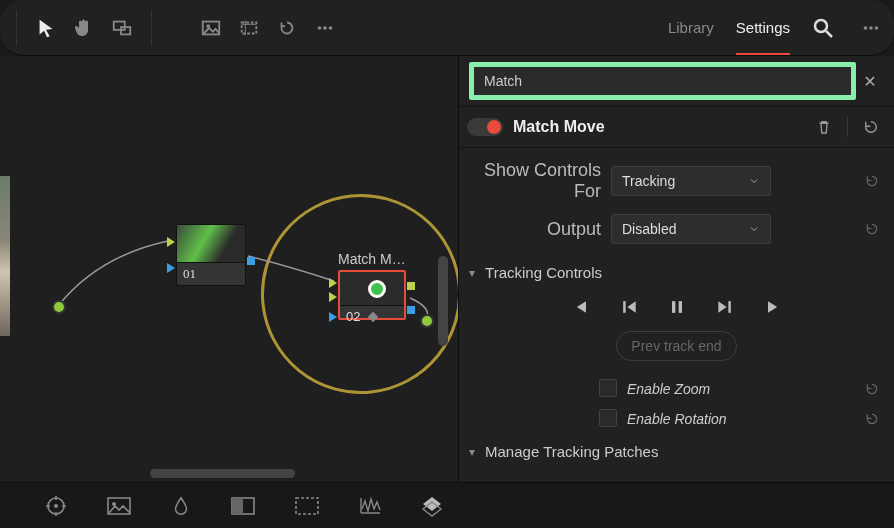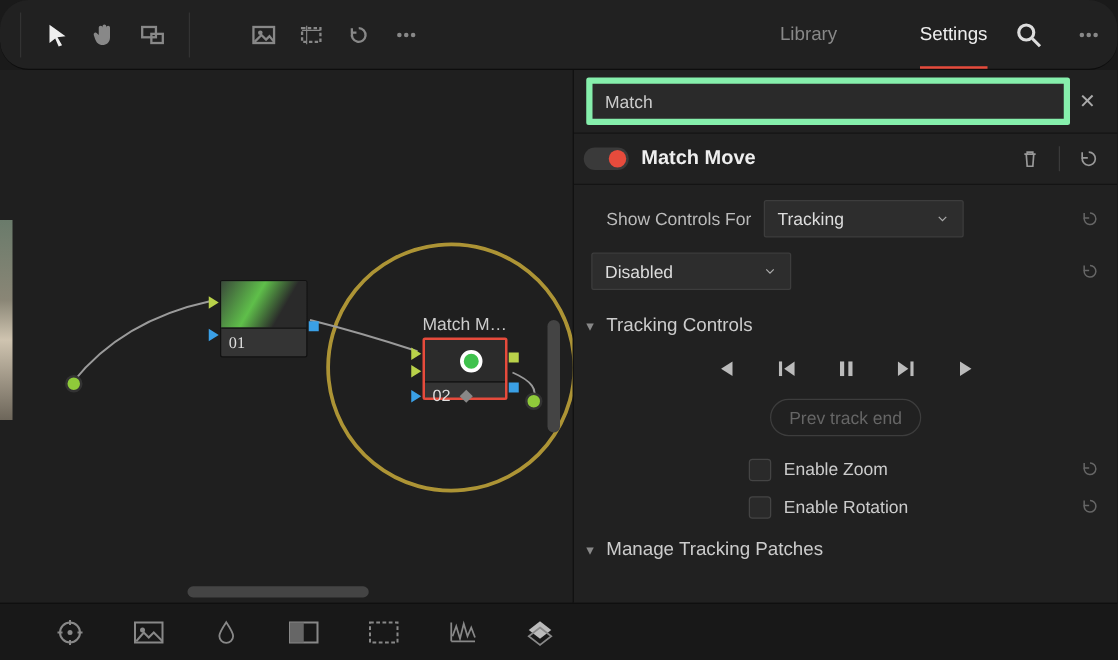--- a/index.html
+++ b/index.html
@@ -6,21 +6,21 @@
   body { background: #1a1a1a; width: 894px; height: 528px; overflow: hidden; color: #ccc; }
 
   
   .top-toolbar { height: 56px; background: #212121; display: flex; align-items: center; border-bottom: 1px solid #0d0d0d; border-radius: 23px; }
   .tb-left { display: flex; align-items: center; gap: 0; padding-left: 6px; }
   .tb-sep { width: 1px; height: 36px; background: #333; margin: 0 10px; }
   .tb-btn { width: 38px; height: 38px; display: flex; align-items: center; justify-content: center; cursor: pointer; border-radius: 4px; }
   .tb-right { margin-left: auto; display: flex; align-items: center; height: 100%; }
   .tabs { display: flex; align-items: center; height: 100%; gap: 22px; padding: 0 8px; }
   .tab { font-size: 15px; color: #888; cursor: pointer; height: 100%; display: flex; align-items: center; position: relative; }
-  .tab.active { color: #eee; margin-left: 44px; }
+  .tab.active { color: #eee; }
   .tab.active::after { content: ""; position: absolute; bottom: 0; left: 0; right: 0; height: 2px; background: #e64b3c; }
   .tb-search { width: 50px; display:flex; align-items:center; justify-content:center; cursor:pointer; }
   .tb-more { width: 46px; display:flex; align-items:center; justify-content:center; cursor:pointer; }
 
   
   .main { display: flex; height: 426px; }
 
   
   .graph-area { width: 458px; background: #1f1f1f; position: relative; overflow:hidden; }
   .thumb-strip { position:absolute; left:0; top:120px; width:10px; height:160px; background: linear-gradient(#6a7b6b, #8a8676 40%, #cfc4b0 60%, #6d665a); }
@@ -55,34 +55,34 @@
 
   .title-row { display:flex; align-items:center; padding:10px 14px 10px 8px; gap:10px; border-bottom:1px solid #141414;text-align:right; }
   .toggle { width:36px; height:18px; background:#3a3a3a; border-radius:9px; position:relative; cursor:pointer; }
   .toggle .knob { position:absolute; right:2px; top:2px; width:14px; height:14px; border-radius:50%; background:#e64b3c; }
   .title-text { font-size:16px; font-weight:600; color:#eee; }
   .title-actions { margin-left:auto; display:flex; align-items:center; gap:14px; color:#888; }
   .title-sep { width:1px; height:20px; background:#3a3a3a; }
 
   .prop-section { padding:6px 14px 4px 14px; }
   .prop-row { display:flex; align-items:center; gap:10px; padding:6px 0; }
-  .prop-label { width:128px; text-align:right; font-size:14px; color:#bbb; }
+  .prop-label { width:128px; text-align:right; font-size:18px; color:#bbb; }
   .dropdown { flex:0 0 160px; background:#2d2d2d; border:1px solid #3d3d3d; padding:6px 10px; border-radius:2px; color:#ddd; font-size:14px; display:flex; align-items:center; justify-content:space-between; cursor:pointer; }
   .reset-btn { margin-left:auto; color:#666; cursor:pointer; }
 
   .section-header { display:flex; align-items:center; gap:10px; padding:10px 14px 6px 10px; font-size:15px; color:#ccc; cursor:pointer; }
   .chev { color:#888; font-size:12px; }
 
   .playback-row { display:flex; align-items:center; justify-content:center; gap:28px; padding:10px 0 14px 0; color:#bbb; }
   .pb-btn { cursor:pointer; display:flex; }
 
   .track-btns { display:flex; justify-content:center; gap:14px; padding:0 0 12px 0; }
   .pill { border:1px solid #3d3d3d; background:transparent; color:#666; font-size:14px; padding:6px 14px; border-radius:16px; cursor:pointer; }
 
-  .check-row { display:flex; align-items:flex-start; gap:10px; padding:6px 14px 6px 140px; }
+  .check-row { display:flex; align-items:flex-end; gap:10px; padding:6px 14px 6px 140px;font-style:italic; }
   .checkbox { width:18px; height:18px; background:#2a2a2a; border:1px solid #444; border-radius:3px; cursor:pointer; }
   .check-label { font-size:14px; color:#ccc; }
 
   
   .bottom-toolbar { height:46px; background:#181818; border-top:1px solid #0d0d0d; display:flex; align-items:center; gap:38px; padding-left:44px; }
   .bt-icon { color:#888; cursor:pointer; display:flex; }
 
   .ico { display:inline-flex; }
 </style>
 </head>
@@ -242,20 +242,21 @@
             </svg>
         </div>
         <span class="reset-btn ico">
           <svg width="16" height="16" viewBox="0 0 24 24">
               <path d="M12 5 a7 7 0 1 1 -6.9 6" fill="none" stroke="#666" stroke-width="1.8"></path>
               <path d="M5 5 L5 11 L11 11" fill="none" stroke="#666" stroke-width="1.8"></path>
             </svg>
         </span>
       </div>
       <div class="prop-row">
+        <div class="prop-label">Output</div>
         <div class="dropdown">
           <span>Disabled</span>
           <svg width="12" height="12" viewBox="0 0 24 24">
               <path d="M6 9 L12 15 L18 9" fill="none" stroke="#aaa" stroke-width="2"></path>
             </svg>
         </div>
         <span class="reset-btn ico">
           <svg width="16" height="16" viewBox="0 0 24 24">
               <path d="M12 5 a7 7 0 1 1 -6.9 6" fill="none" stroke="#666" stroke-width="1.8"></path>
               <path d="M5 5 L5 11 L11 11" fill="none" stroke="#666" stroke-width="1.8"></path>

